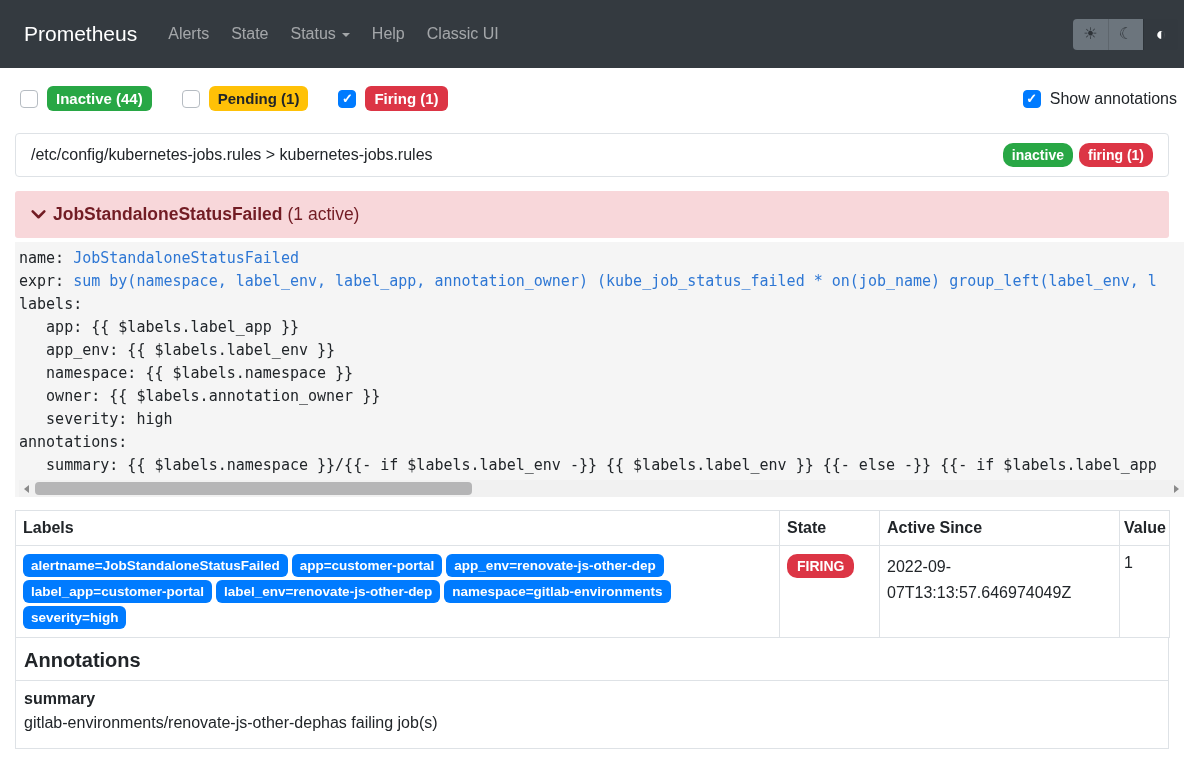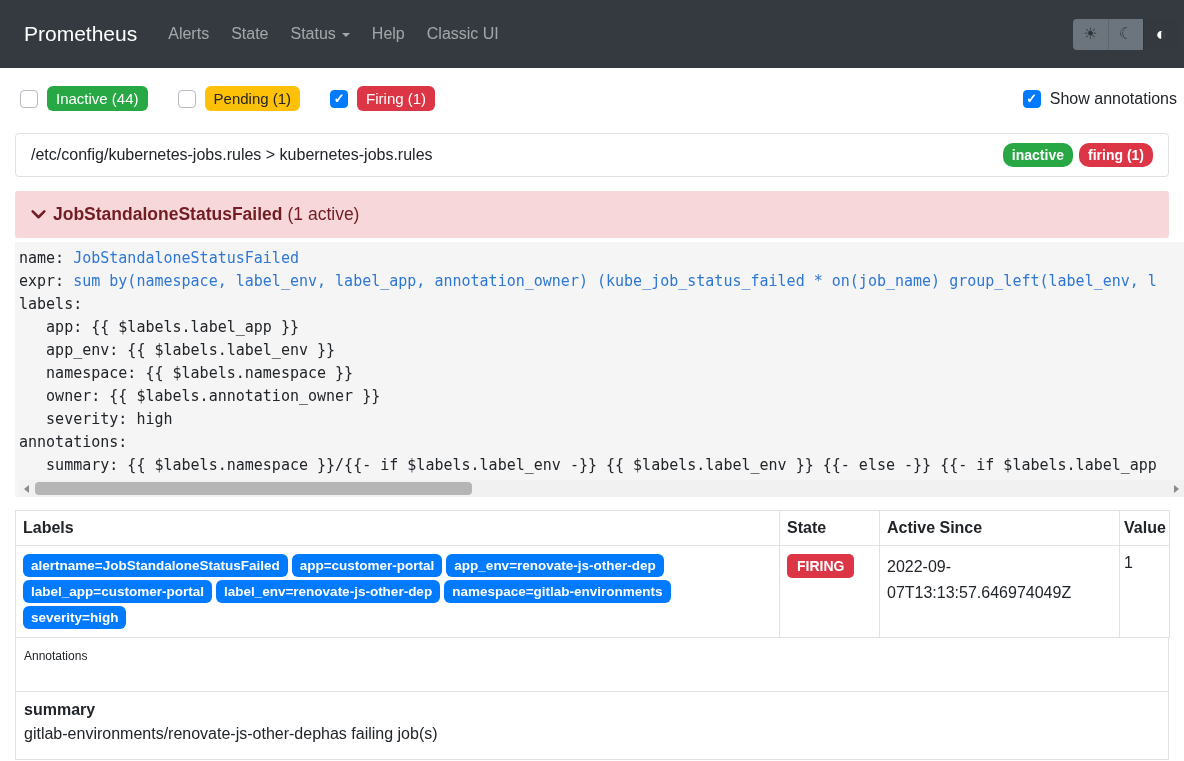--- a/index.html
+++ b/index.html
@@ -20,21 +20,21 @@
   .theme-btn + .theme-btn { border-left:1px solid rgba(0,0,0,.12); }
   .theme-btn:first-child { border-radius:4px 0 0 4px; }
   .theme-btn:last-child  { border-radius:0 4px 4px 0; }
   .theme-btn.active { background:#33393f; color:#fff; font-size:18px; }
 
   
   .filters { display:flex; align-items:center; margin:18px 7px 0 20px; }
   .filter-group { display:flex; align-items:center; margin-right:30px; cursor:pointer; }
   .checkbox { width:18px; height:18px; border:1px solid #b6bcc2; border-radius:4px; background:#fff; margin-right:9px; display:flex; align-items:center; justify-content:center; cursor:pointer; flex:0 0 18px; }
   .checkbox.checked { background:var(--blue); border-color:var(--blue); color:#fff; font-size:13px; font-weight:bold; }
-  .badge { font-weight:normal; font-size:15px; padding:4px 9px; border-radius:6px; color:#fff; white-space:nowrap; }
+  .badge { font-weight:bold; font-size:15px; padding:4px 9px; border-radius:6px; color:#fff; white-space:nowrap; }
   .badge.green  { background:var(--green); }
   .badge.yellow { background:var(--yellow); color:#212529; }
   .badge.red    { background:var(--red); }
   .show-annotations { margin-left:auto; display:flex; align-items:center; color:#212529; }
 
   
   .rule-card { margin:22px 15px 0; border:1px solid var(--border); border-radius:4px; padding:9px 15px; display:flex; align-items:center; min-height:44px; }
   .rule-path { font-size:16px; color:#212529; }
   .rule-badges { margin-left:auto; display:flex; gap:6px; }
   .pill { font-weight:bold; font-size:14px; padding:4px 9px; border-radius:10px; color:#fff; white-space:nowrap; }
@@ -57,26 +57,26 @@
   .hs-thumb { position:absolute; left:16px; top:2px; width:437px; height:13px; background:#b5b5b6; border-radius:4px; }
 
   
   table.alert-table { border-collapse:collapse; table-layout:fixed; width:1154px; margin:13px 15px 0; }
   .alert-table th, .alert-table td { border:1px solid var(--border); text-align:left; vertical-align:top; padding:8px 7px; font-size:16px; }
   .alert-table th { font-weight:bold; white-space:nowrap; }
   .col-labels { width:764px; } .col-state { width:100px; } .col-active { width:240px; } .col-value { width:50px; }
   .alert-table th.col-value, .alert-table td.val { padding-left:4px; padding-right:3px; }
   .labels-wrap { display:flex; flex-wrap:wrap; gap:3px 4px; }
   .lbl { background:var(--blue); color:#fff; font-weight:bold; font-size:13.5px; padding:4px 8px; border-radius:6px; white-space:nowrap; }
-  .state-badge { background:var(--red); color:#fff; font-weight:bold; font-size:14px; padding:4px 10px; border-radius:5px; display:inline-block; }
+  .state-badge { background:var(--red); color:#fff; font-weight:bold; font-size:14px; padding:4px 10px; border-radius:10px; display:inline-block; }
   td.active-since { line-height:26px; overflow-wrap:break-word; }
 
   
   .annotations { margin:0 15px; border:1px solid var(--border); border-top:none; }
-  .annotations-title { font-size:12px; font-weight:normal; padding:11px 8px 28px; border-bottom:1px solid var(--border); }
+  .annotations-title { font-size:20px; font-weight:bold; padding:11px 8px 8px; border-bottom:1px solid var(--border); }
   .annotation-item { padding:9px 8px 13px; }
   .annotation-name { font-weight:bold; }
   .annotation-value { margin-top:3px; line-height:24px; }
 </style>
 </head>
 <body>
 
 <nav class="navbar">
   <span class="brand">Prometheus</span>
   <span class="nav-link">Alerts</span>

